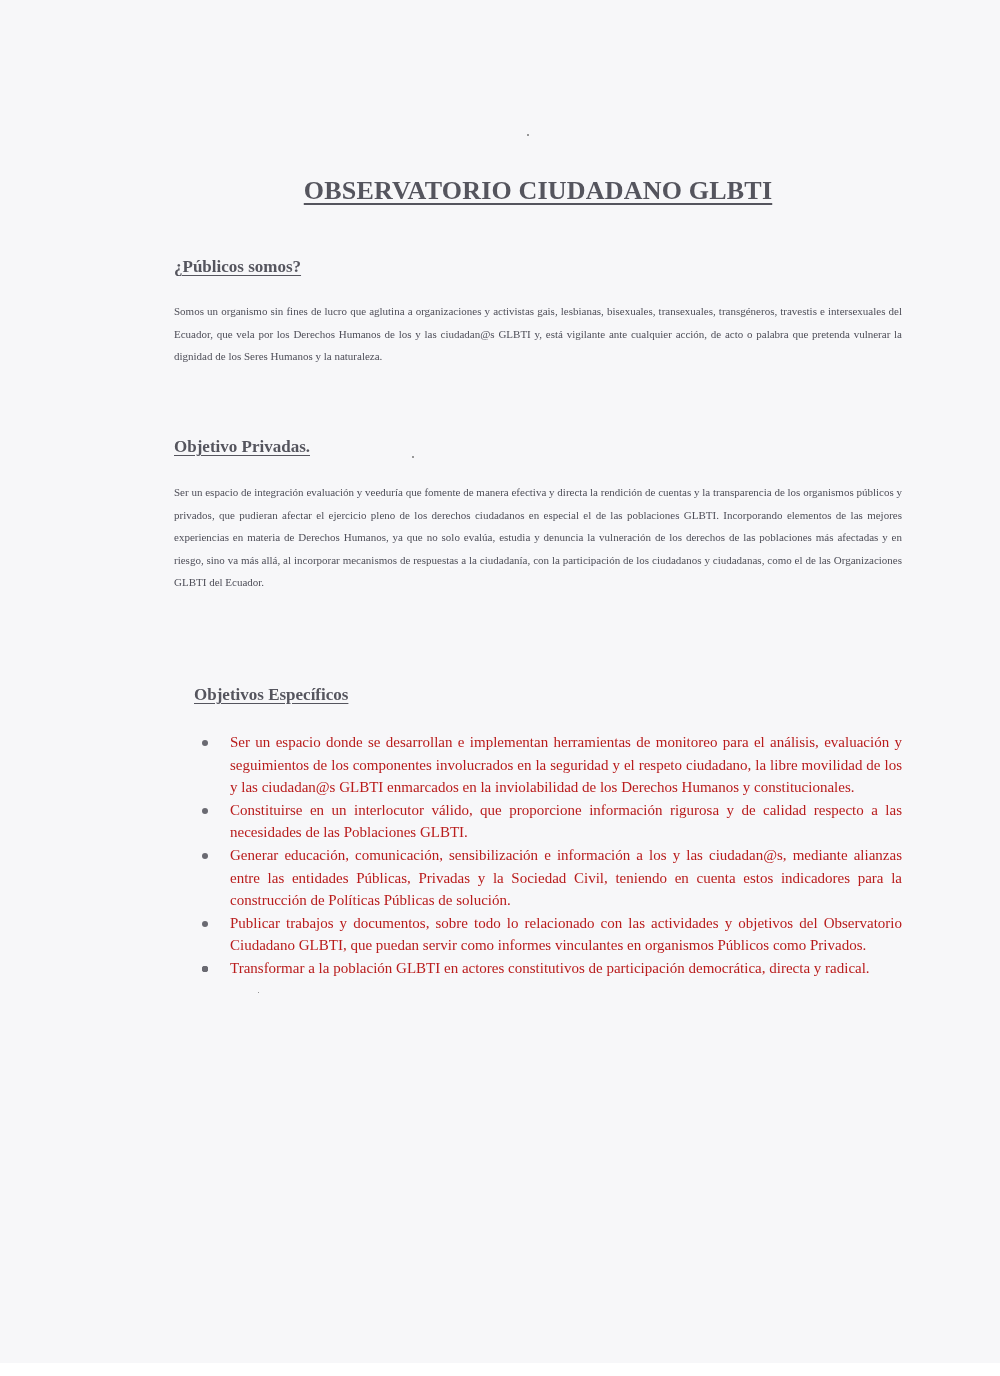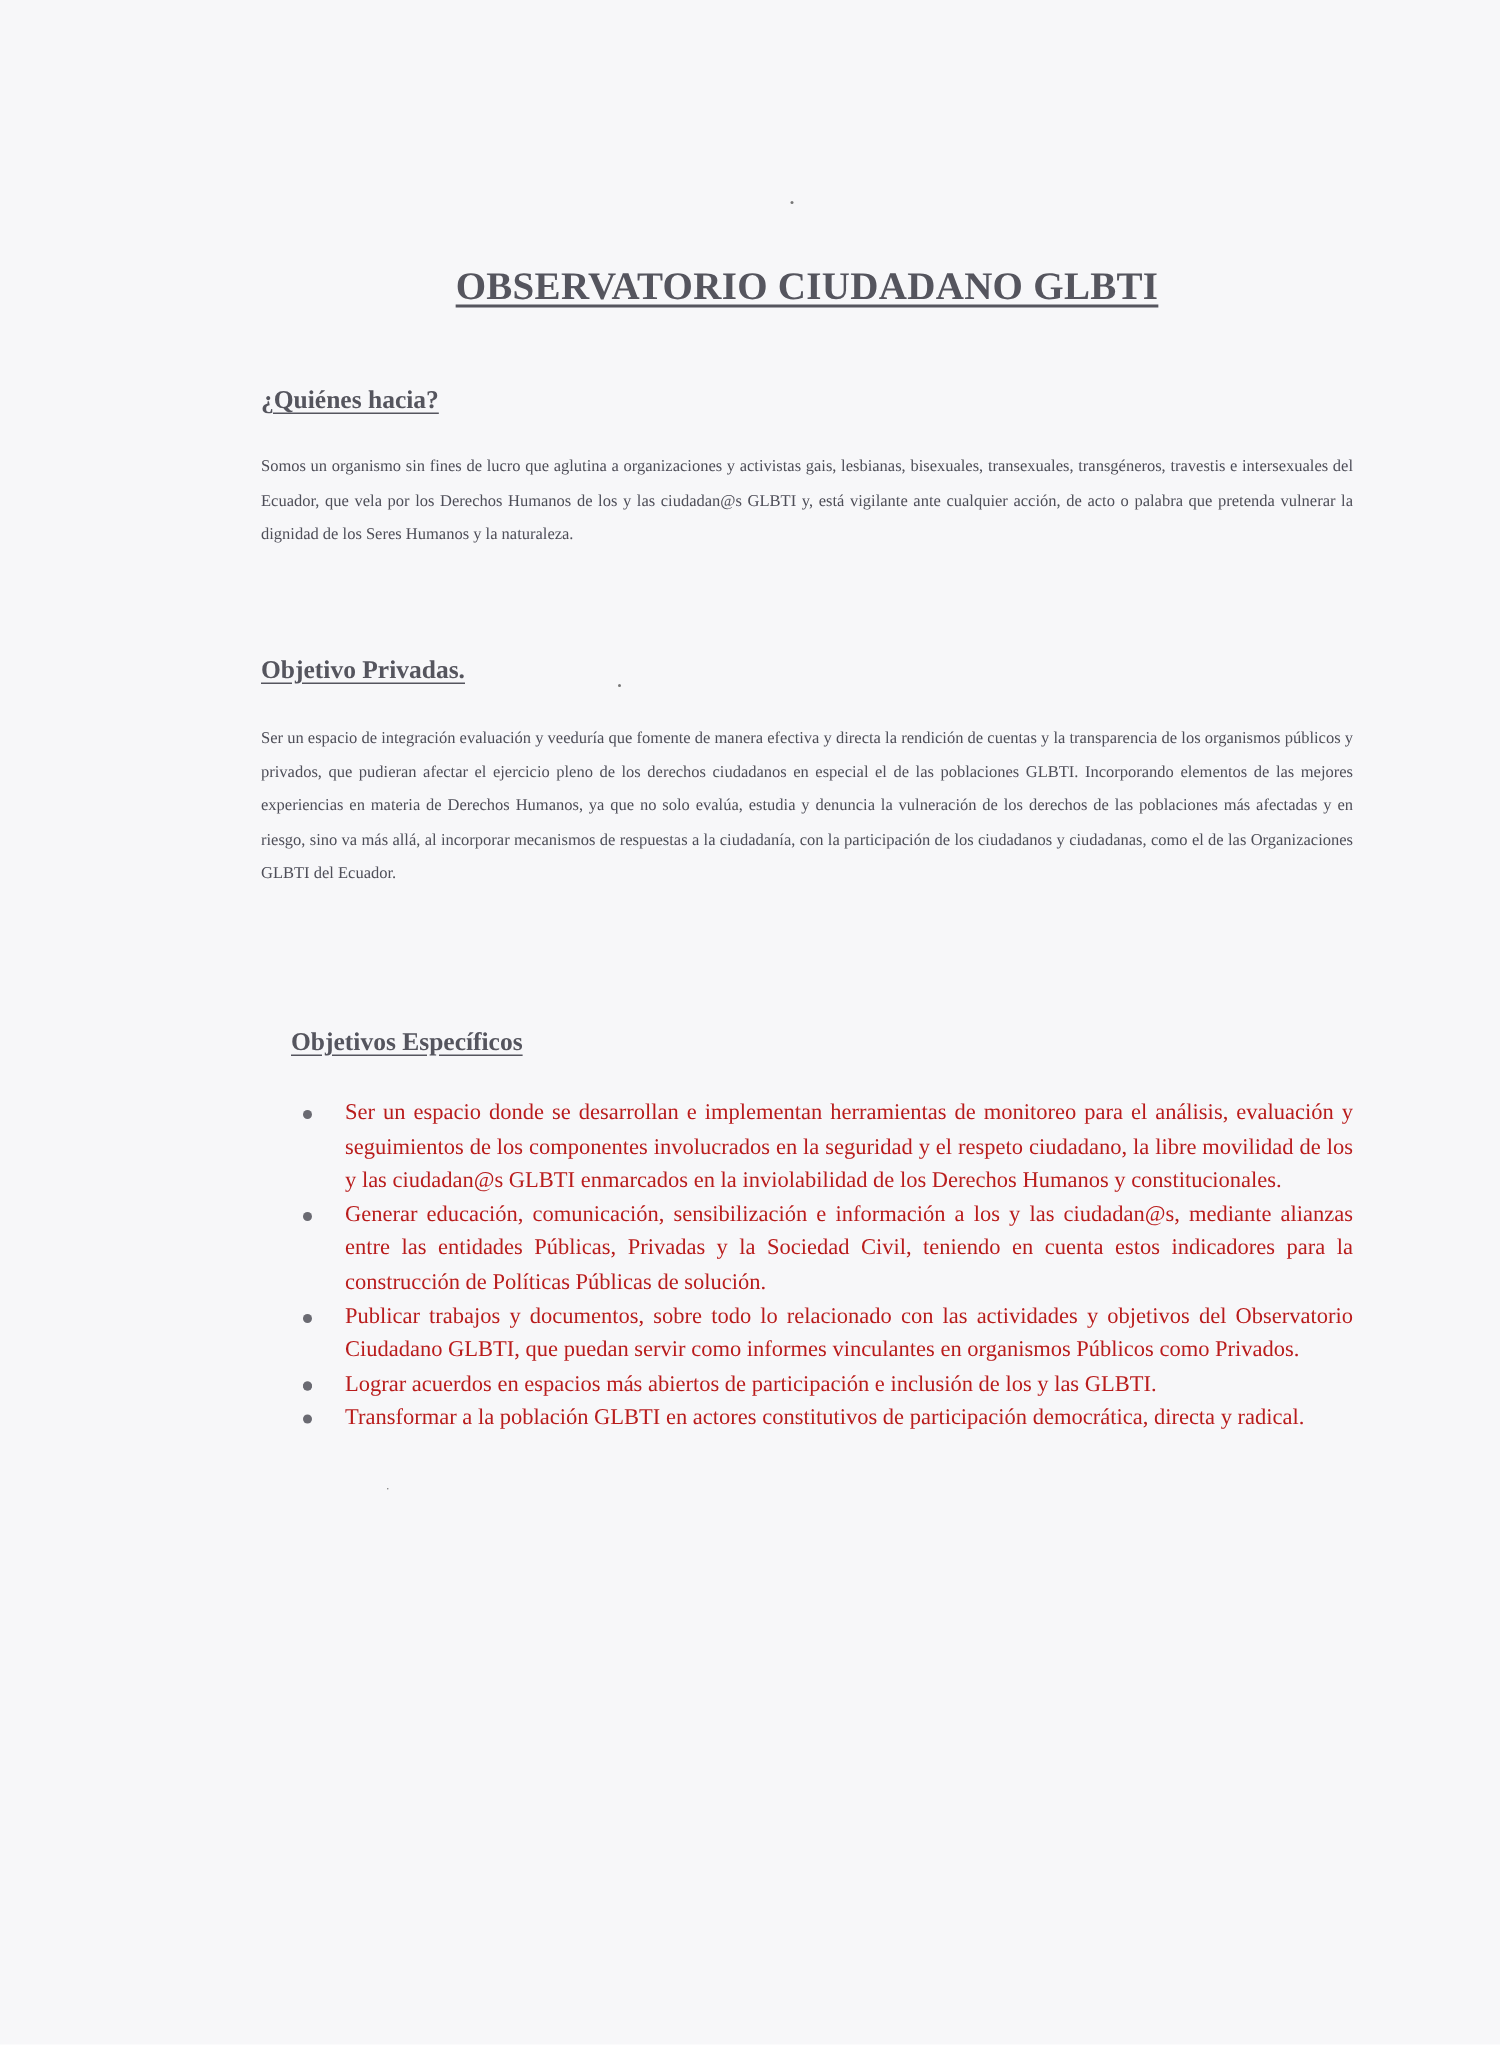--- a/index.html
+++ b/index.html
@@ -97,45 +97,48 @@
 <body>
 
 <div class="scan-page">
   <span class="speck" style="left:527px; top:134px;"></span>
   <span class="speck" style="left:412px; top:456px;"></span>
   <span class="speck" style="left:258px; top:992px; width:1px; height:1px;"></span>
 </div>
 
 <h1 class="doc-title">OBSERVATORIO CIUDADANO GLBTI</h1>
 
-<h2 class="section-heading" style="top:257px;">¿Quiénes hacia?</h2>
+<h2 class="section-heading" style="top:257px;">¿Públicos somos?</h2>
 <p class="paragraph" style="top:300px;">Somos un organismo sin fines de lucro que aglutina a organizaciones y activistas gais, lesbianas, bisexuales, transexuales, transgéneros, travestis e intersexuales del Ecuador, que vela por los Derechos Humanos de los y las ciudadan@s GLBTI y, está vigilante ante cualquier acción, de acto o palabra que pretenda vulnerar la dignidad de los Seres Humanos y la naturaleza.</p>
 
 <h2 class="section-heading" style="top:437px;">Objetivo Privadas.</h2>
 <p class="paragraph" style="top:481px;">Ser un espacio de integración evaluación y veeduría que fomente de manera efectiva y directa la rendición de cuentas y la transparencia de los organismos públicos y privados, que pudieran afectar el ejercicio pleno de los derechos ciudadanos en especial el de las poblaciones GLBTI. Incorporando elementos de las mejores experiencias en materia de Derechos Humanos, ya que no solo evalúa, estudia y denuncia la vulneración de los derechos de las poblaciones más afectadas y en riesgo, sino va más allá, al incorporar mecanismos de respuestas a la ciudadanía, con la participación de los ciudadanos y ciudadanas, como el de las Organizaciones GLBTI del Ecuador.</p>
 
 <h2 class="section-heading" style="top:685px;margin-left:20px;">Objetivos Específicos</h2>
 
 <ul class="objectives-list">
   <li class="objective-item">
     <span class="bullet-icon"></span>
     <span>Ser un espacio donde se desarrollan e implementan herramientas de monitoreo para el análisis, evaluación y seguimientos de los componentes involucrados en la seguridad y el respeto ciudadano, la libre movilidad de los y las ciudadan@s GLBTI enmarcados en la inviolabilidad de los Derechos Humanos y constitucionales.</span>
   </li>
   <li class="objective-item">
     <span class="bullet-icon"></span>
+    <span>Constituirse en un interlocutor válido, que proporcione información rigurosa y de calidad respecto a las necesidades de las Poblaciones GLBTI.</span>
+  </li>
+  <li class="objective-item">
+    <span class="bullet-icon"></span>
     <span>Generar educación, comunicación, sensibilización e información a los y las ciudadan@s, mediante alianzas entre las entidades Públicas, Privadas y la Sociedad Civil, teniendo en cuenta estos indicadores para la construcción de Políticas Públicas de solución.</span>
   </li>
   <li class="objective-item">
     <span class="bullet-icon"></span>
     <span>Publicar trabajos y documentos, sobre todo lo relacionado con las actividades y objetivos del Observatorio Ciudadano GLBTI, que puedan servir como informes vinculantes en organismos Públicos como Privados.</span>
   </li>
   <li class="objective-item">
     <span class="bullet-icon"></span>
   </li>
   <li class="objective-item">
     <span class="bullet-icon"></span>
-    <span>Lograr acuerdos en espacios más abiertos de participación e inclusión de los y las GLBTI.</span>
   </li>
   <li class="objective-item">
     <span class="bullet-icon"></span>
     <span>Transformar a la población GLBTI en actores constitutivos de participación democrática, directa y radical.</span>
   </li>
 </ul>
 
 </body></html>

